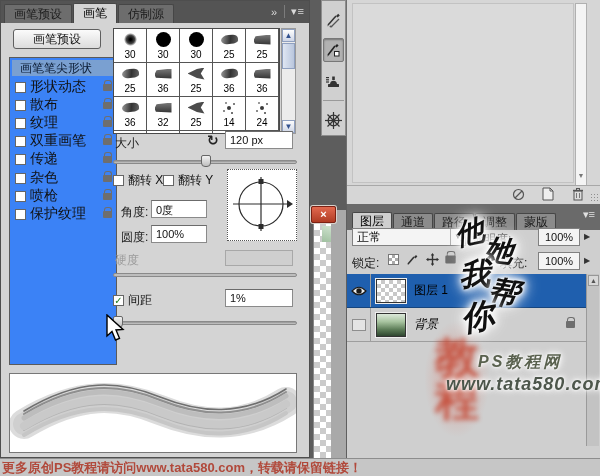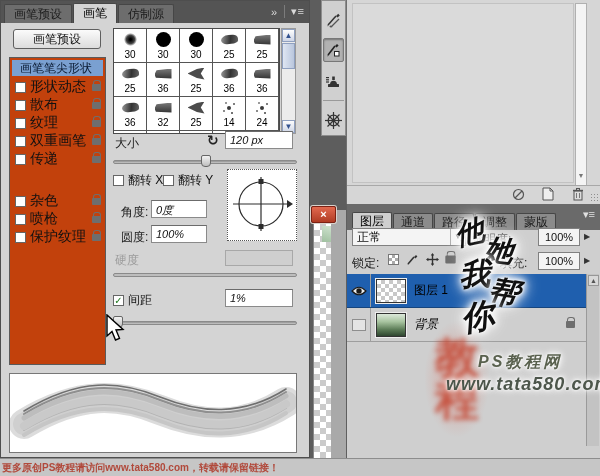--- a/index.html
+++ b/index.html
@@ -2,42 +2,42 @@
 <html><head>
 <meta charset="utf-8">
 <style>
   * { box-sizing: border-box; margin: 0; padding: 0; }
   html,body { background:#9a9a9a; }
   body, #app { font-family: "Liberation Sans", "DejaVu Sans", sans-serif; }
   #app { position:relative; width:600px; height:476px; overflow:hidden; background:#bdbdbd; font-size:12px; color:#111; }
 
   
   .abs { position:absolute; }
-  .inputbox { background:#fff; border:1px solid #8a8a8a; border-top-color:#6b6b6b; font-size:11px; padding:2px 4px; color:#111;font-style:italic; }
+  .inputbox { background:#fff; border:1px solid #8a8a8a; border-top-color:#6b6b6b; font-size:11px; padding:2px 4px; color:#111; }
   .cb { display:inline-block; width:11px; height:11px; background:#fff; border:1px solid #666; font-size:10px; line-height:9px; text-align:center; color:#1e7a1e; flex:none; }
   .cb.checked::before { content:"✓"; font-weight:bold; }
   .lockicon { position:relative; display:inline-block; width:9px; height:7px; background:#6e6e6e; border-radius:1px; flex:none; }
   .lockicon::before { content:""; position:absolute; top:-4px; left:1px; width:6px; height:5px; border:1.4px solid #6e6e6e; border-bottom:none; border-radius:3px 3px 0 0; }
   .slider-track { position:absolute; height:4px; background:linear-gradient(#909090,#c9c9c9); border:1px solid #8a8a8a; border-radius:2px; }
   .slider-handle { position:absolute; width:10px; height:12px; background:linear-gradient(#f2f2f2,#bfbfbf); border:1px solid #666; border-radius:2px 2px 4px 4px; }
   .spin-arrow { font-size:8px; color:#333; }
 
   
   #brush-panel { left:0; top:0; width:310px; height:458px; background:#d4d4d4; border:1px solid #4e4e4e; }
   #brush-tabbar { position:absolute; left:0; top:0; width:100%; height:22px; background:#545454; display:flex; align-items:flex-end; padding-left:3px; }
   .tab { height:19px; line-height:18px; padding:0 9px; background:#6d6d6d; color:#1c1c1c; border:1px solid #464646; border-bottom:none; border-radius:2px 2px 0 0; margin-right:1px; font-size:12px; }
   .tab.active { background:#d4d4d4; color:#000; height:20px; }
   #brush-tab-icons { position:absolute; right:4px; top:4px; color:#d9d9d9; font-size:11px; letter-spacing:1px; display:flex; gap:6px; align-items:center; }
   #brush-tab-icons .menu-glyph { border-left:1px solid #7c7c7c; padding-left:6px; }
 
   #preset-button { left:12px; top:28px; width:88px; height:20px; background:linear-gradient(#fbfbfb,#dcdcdc); border:1px solid #5f5f5f; border-radius:3px; font-size:12px; text-align:center; line-height:18px; }
-  #options-list { left:8px; top:56px; width:97px; height:308px; background:#c2410c; border:1px solid #5a5a5a; padding:2px 0 0 0; }
+  #options-list { left:8px; top:56px; width:108px; height:308px; background:#3b82f6; border:1px solid #5a5a5a; padding:2px 0 0 0; }
   #tip-shape-header { margin:0 2px 2px 2px; height:16px; background:#7aa0d1; color:#0b1b33; font-size:12px; line-height:16px; padding-left:8px; white-space:nowrap; }
   .opt-row { display:flex; align-items:center; gap:4px; height:18px; padding:0 4px 0 5px; }
-  .opt-row.sep { margin-top:24px; }
+  .opt-row.sep { margin-top:1px; }
   .opt-label { font-size:14px; white-space:nowrap; flex:1; }
   .opt-row .lockicon { margin-left:auto; }
 
   
   #brush-grid { left:112px; top:27px; width:167px; height:106px; background:#fff; border:1px solid #4a4a4a; display:flex; flex-wrap:wrap; overflow:hidden; }
   .bcell { width:20%; height:34px; border-right:1px solid #555; border-bottom:1px solid #555; display:flex; flex-direction:column; align-items:center; justify-content:center; padding-bottom:1px; }
   .bglyph { height:18px; display:flex; align-items:center; justify-content:center; }
   .bnum { font-size:10px; line-height:11px; color:#000; }
   .g-soft { width:13px; height:13px; border-radius:50%; background:radial-gradient(circle,#000 10%,#444 45%,rgba(0,0,0,0) 72%); }
   .g-hard { width:15px; height:15px; border-radius:50%; background:#000; }
@@ -110,21 +110,21 @@
     background-size:8px 8px; background-position:0 0,4px 4px; }
   .lthumb.photo { background:linear-gradient(180deg,#dce8da 0%,#a8c4a0 35%,#5d7d58 70%,#2f4630 100%); }
   .lname { margin-left:8px; font-size:12px; color:#000; flex:1; }
   .lname.italic { font-style:italic; }
   .layer-row .lockicon { margin-right:12px; }
   #layers-scrollbar { position:absolute; right:1px; top:70px; width:13px; height:172px; background:#c3c3c3; border-left:1px solid #9a9a9a; }
   #layers-sb-up { position:absolute; top:1px; left:1px; width:11px; height:11px; background:#d8d8d8; border:1px solid #979797; font-size:7px; line-height:10px; text-align:center; color:#555; }
 
   
   #bottom-bar { left:0; top:458px; width:600px; height:18px; background:#c6c6c6; border-top:1px solid #8d8d8d; overflow:hidden; }
-  #bottom-text { font-size:10px; font-weight:bold; color:#b1493b; line-height:17px; white-space:nowrap; padding-left:2px; letter-spacing:0px; }
+  #bottom-text { font-size:13px; font-weight:bold; color:#b1493b; line-height:17px; white-space:nowrap; padding-left:2px; letter-spacing:0px; }
 
   
   .wm-char { position:absolute; font-weight:bold; color:#101010; font-style:italic;
     text-shadow:0 0 3px #fff,0 0 6px #fff,0 0 9px #fff,0 0 14px #fff,0 0 18px #fff; z-index:40; }
   #wm-stamp { left:424px; top:320px; width:66px; height:118px; z-index:39; display:flex; flex-direction:column; align-items:center; justify-content:center;
     background:radial-gradient(ellipse at center, rgba(225,90,70,.38), rgba(225,90,70,0) 70%); }
   #wm-stamp .stamp-char { font-size:44px; font-weight:bold; color:#c54632; filter:blur(2.5px); opacity:.85; line-height:.95; }
   #wm-sitename { left:478px; top:352px; font-size:16px; font-weight:bold; font-style:italic; color:#59614e; letter-spacing:3px;
     text-shadow:0 0 3px #fff,0 0 6px #fff,0 0 10px #fff; z-index:40; }
   #wm-siteurl { left:446px; top:374px; font-size:18px; font-weight:bold; font-style:italic; color:#4d564b; letter-spacing:1px;

